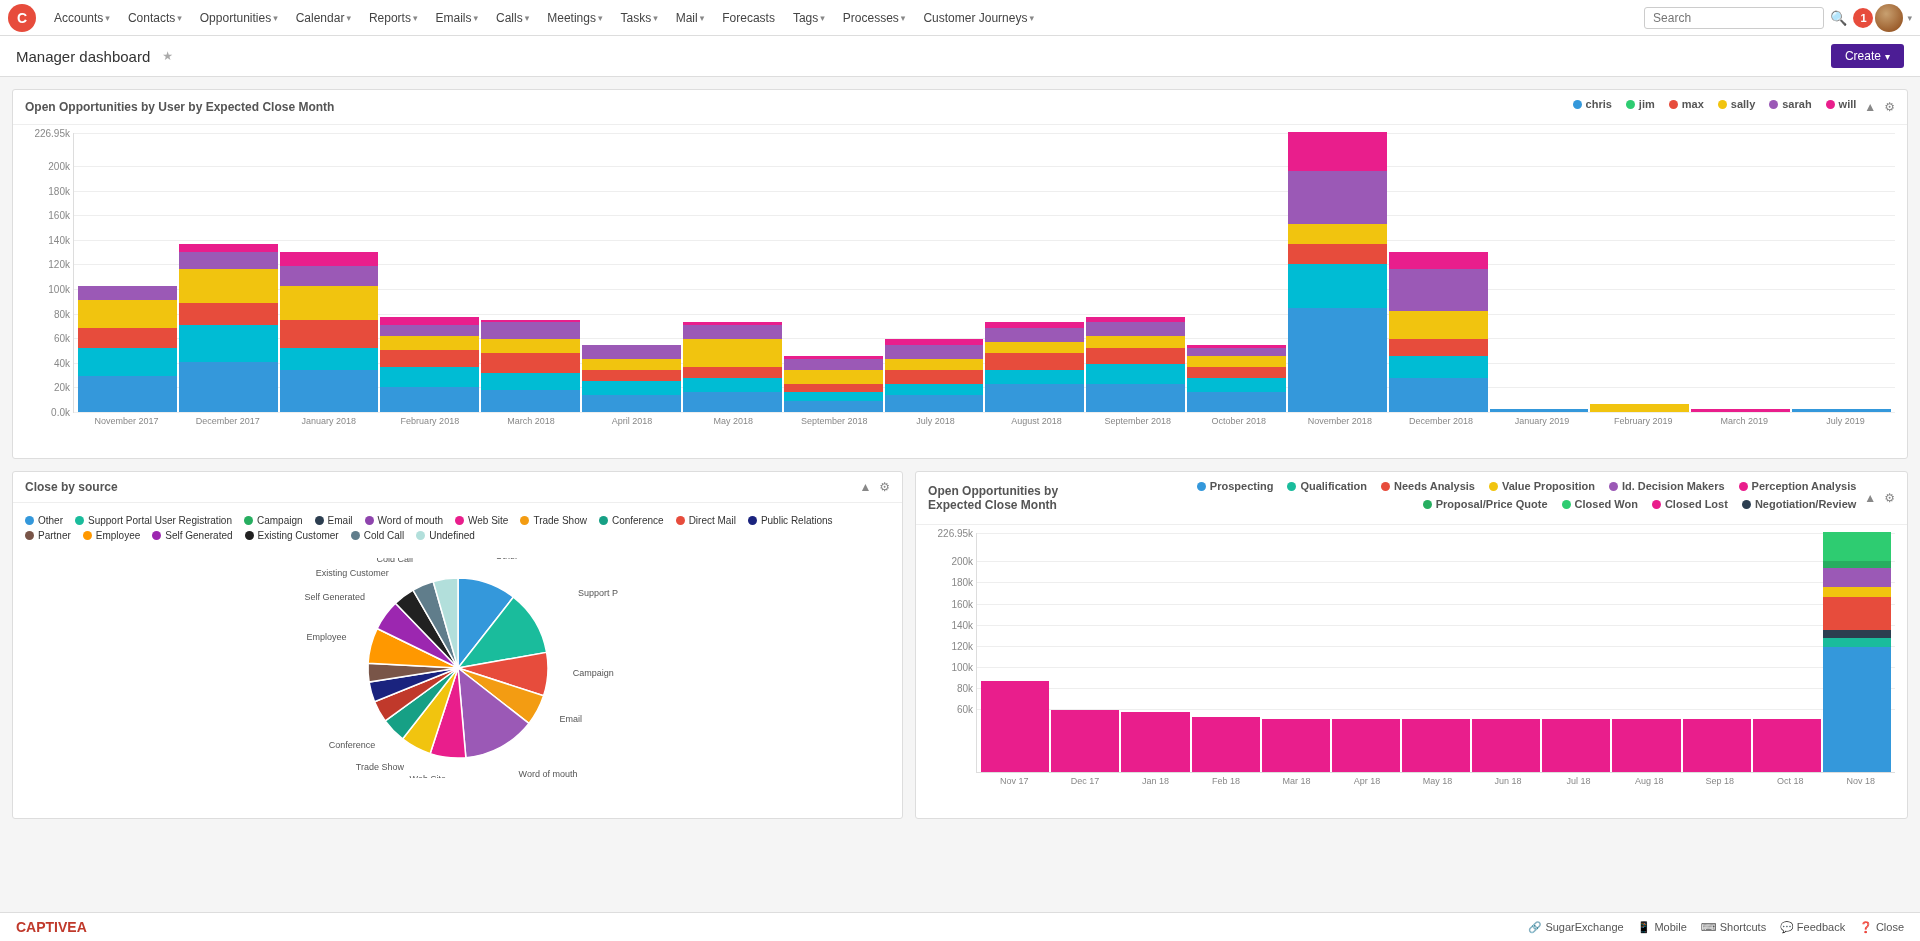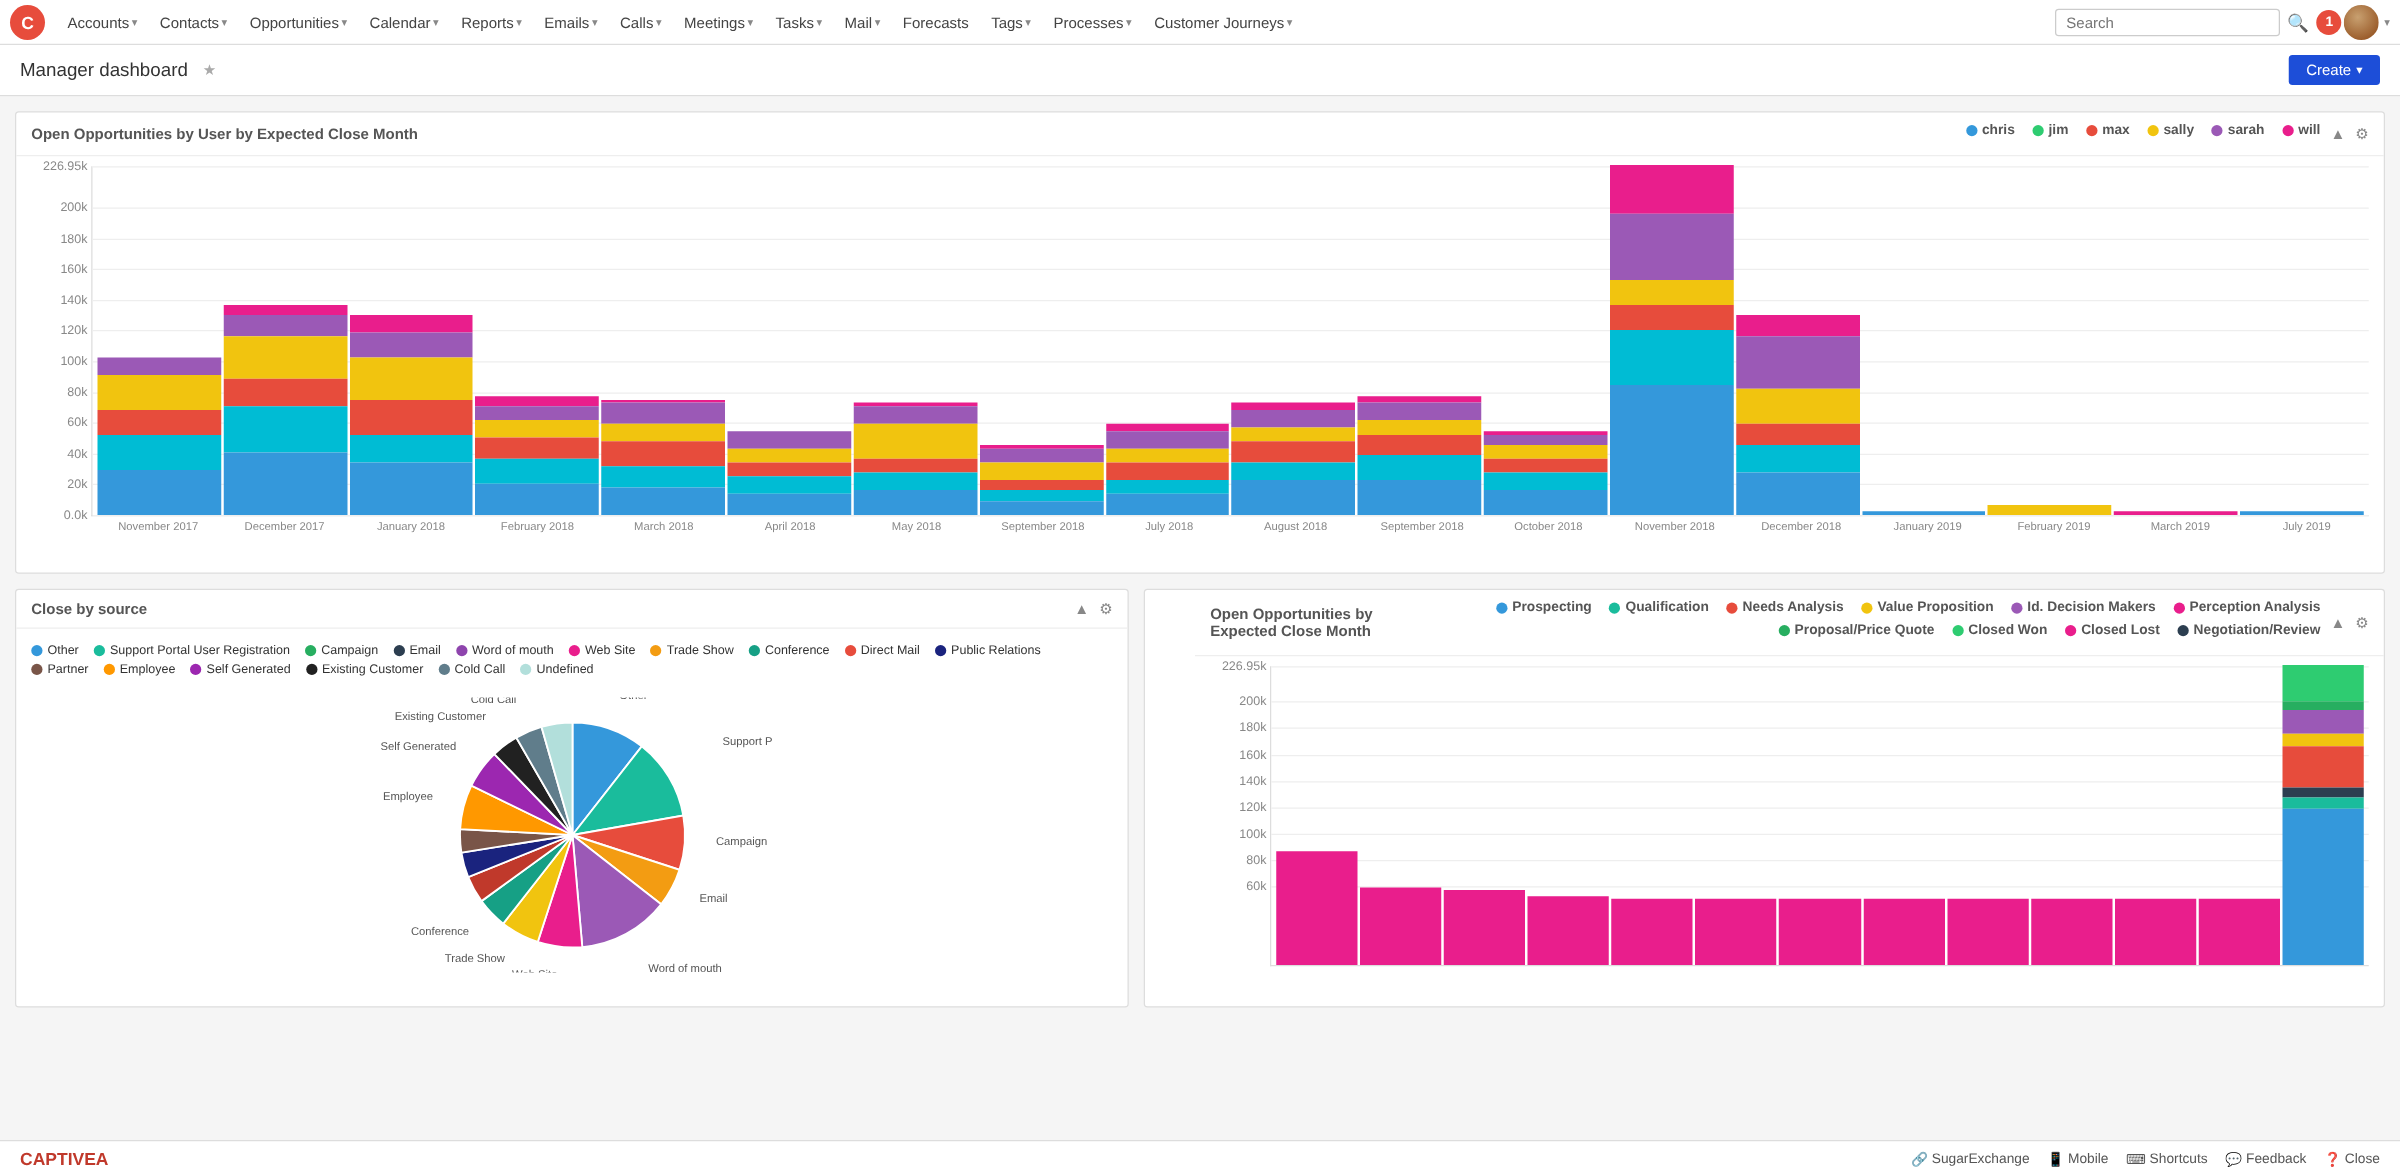--- a/index.html
+++ b/index.html
@@ -63,21 +63,21 @@
     .page-header {
       background: #fff;
       border-bottom: 1px solid #ddd;
       padding: 8px 16px;
       display: flex; align-items: center; gap: 12px;
     }
     .page-title { font-size: 15px; font-weight: normal; color: #333; }
     .star-icon { color: #aaa; cursor: pointer; }
     .create-btn {
       margin-left: auto;
-      background: #1d4ed8;
+      background: #4c1d95;
       color: white;
       border: none;
       border-radius: 3px;
       padding: 5px 14px;
       cursor: pointer;
       font-size: 12px;
       display: flex; align-items: center; gap: 4px;
     }
     .create-btn .arrow { font-size: 10px; }
 
@@ -155,21 +155,21 @@
     .x-label {
       flex: 1; text-align: center; font-size: 9px; color: #888;
       overflow: hidden;
     }
 
     
     .bottom-row {
       display: flex; gap: 12px;
     }
     .bottom-left { flex: 0 0 47%; }
-    .bottom-right { flex: 1; padding-left: 40px; }
+    .bottom-right { flex: 1; }
 
     
     .pie-container {
       display: flex; align-items: center; justify-content: center;
       padding: 10px 0 4px;
       position: relative;
       height: 240px;
     }
 
     
@@ -761,20 +761,35 @@
                   <div class="bar-segment" style="background: rgb(26, 188, 156); height: 9.6px;"></div>
                   <div class="bar-segment" style="background: rgb(44, 62, 80); height: 7.2px;"></div>
                   <div class="bar-segment" style="background: rgb(231, 76, 60); height: 33.6px;"></div>
                   <div class="bar-segment" style="background: rgb(241, 196, 15); height: 9.6px;"></div>
                   <div class="bar-segment" style="background: rgb(155, 89, 182); height: 19.2px;"></div>
                   <div class="bar-segment" style="background: rgb(39, 174, 96); height: 7.2px;"></div>
                   <div class="bar-segment" style="background: rgb(46, 204, 113); height: 28.8px;"></div>
                 </div>
               </div>
           </div>
+          <div class="x-labels" id="right-xlabels">
+              <div class="x-label">Nov 17</div>
+              <div class="x-label">Dec 17</div>
+              <div class="x-label">Jan 18</div>
+              <div class="x-label">Feb 18</div>
+              <div class="x-label">Mar 18</div>
+              <div class="x-label">Apr 18</div>
+              <div class="x-label">May 18</div>
+              <div class="x-label">Jun 18</div>
+              <div class="x-label">Jul 18</div>
+              <div class="x-label">Aug 18</div>
+              <div class="x-label">Sep 18</div>
+              <div class="x-label">Oct 18</div>
+              <div class="x-label">Nov 18</div>
+            </div>
         </div>
       </div>
     </div>
   </div>
 
 </div>
 
 <div class="footer">
   <div class="footer-left">
     <span class="footer-brand">CAPTIVEA</span>

